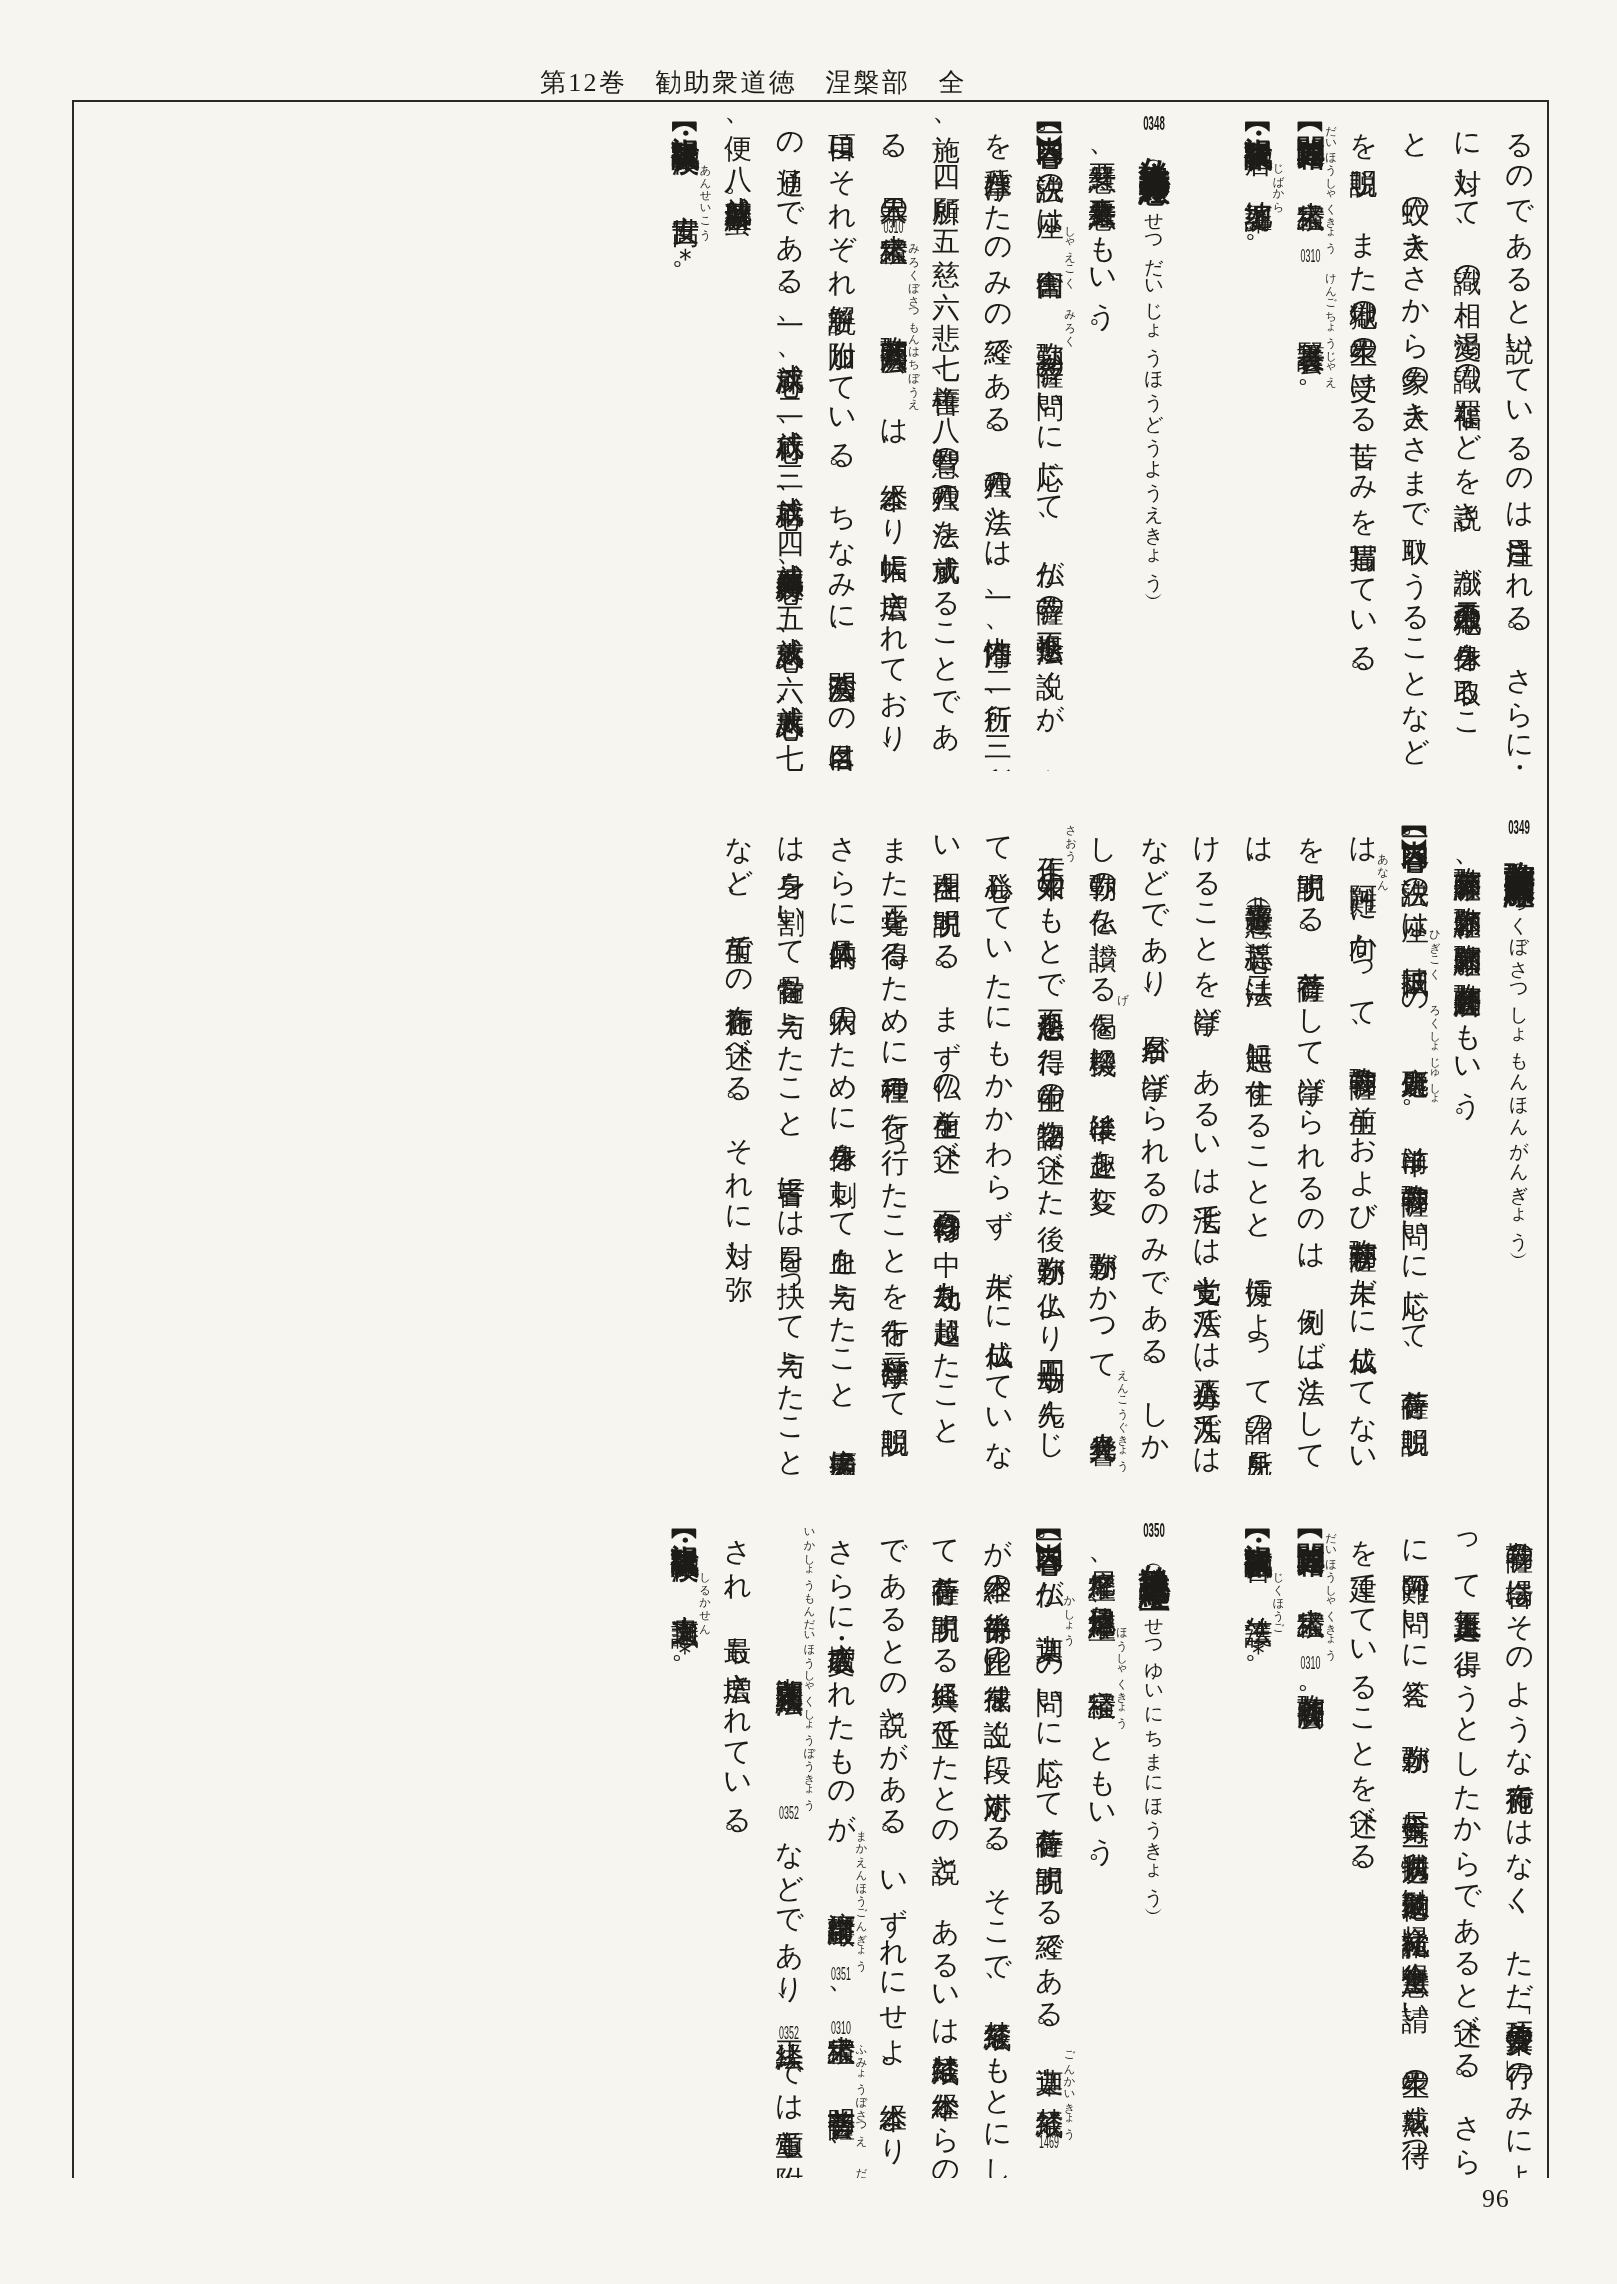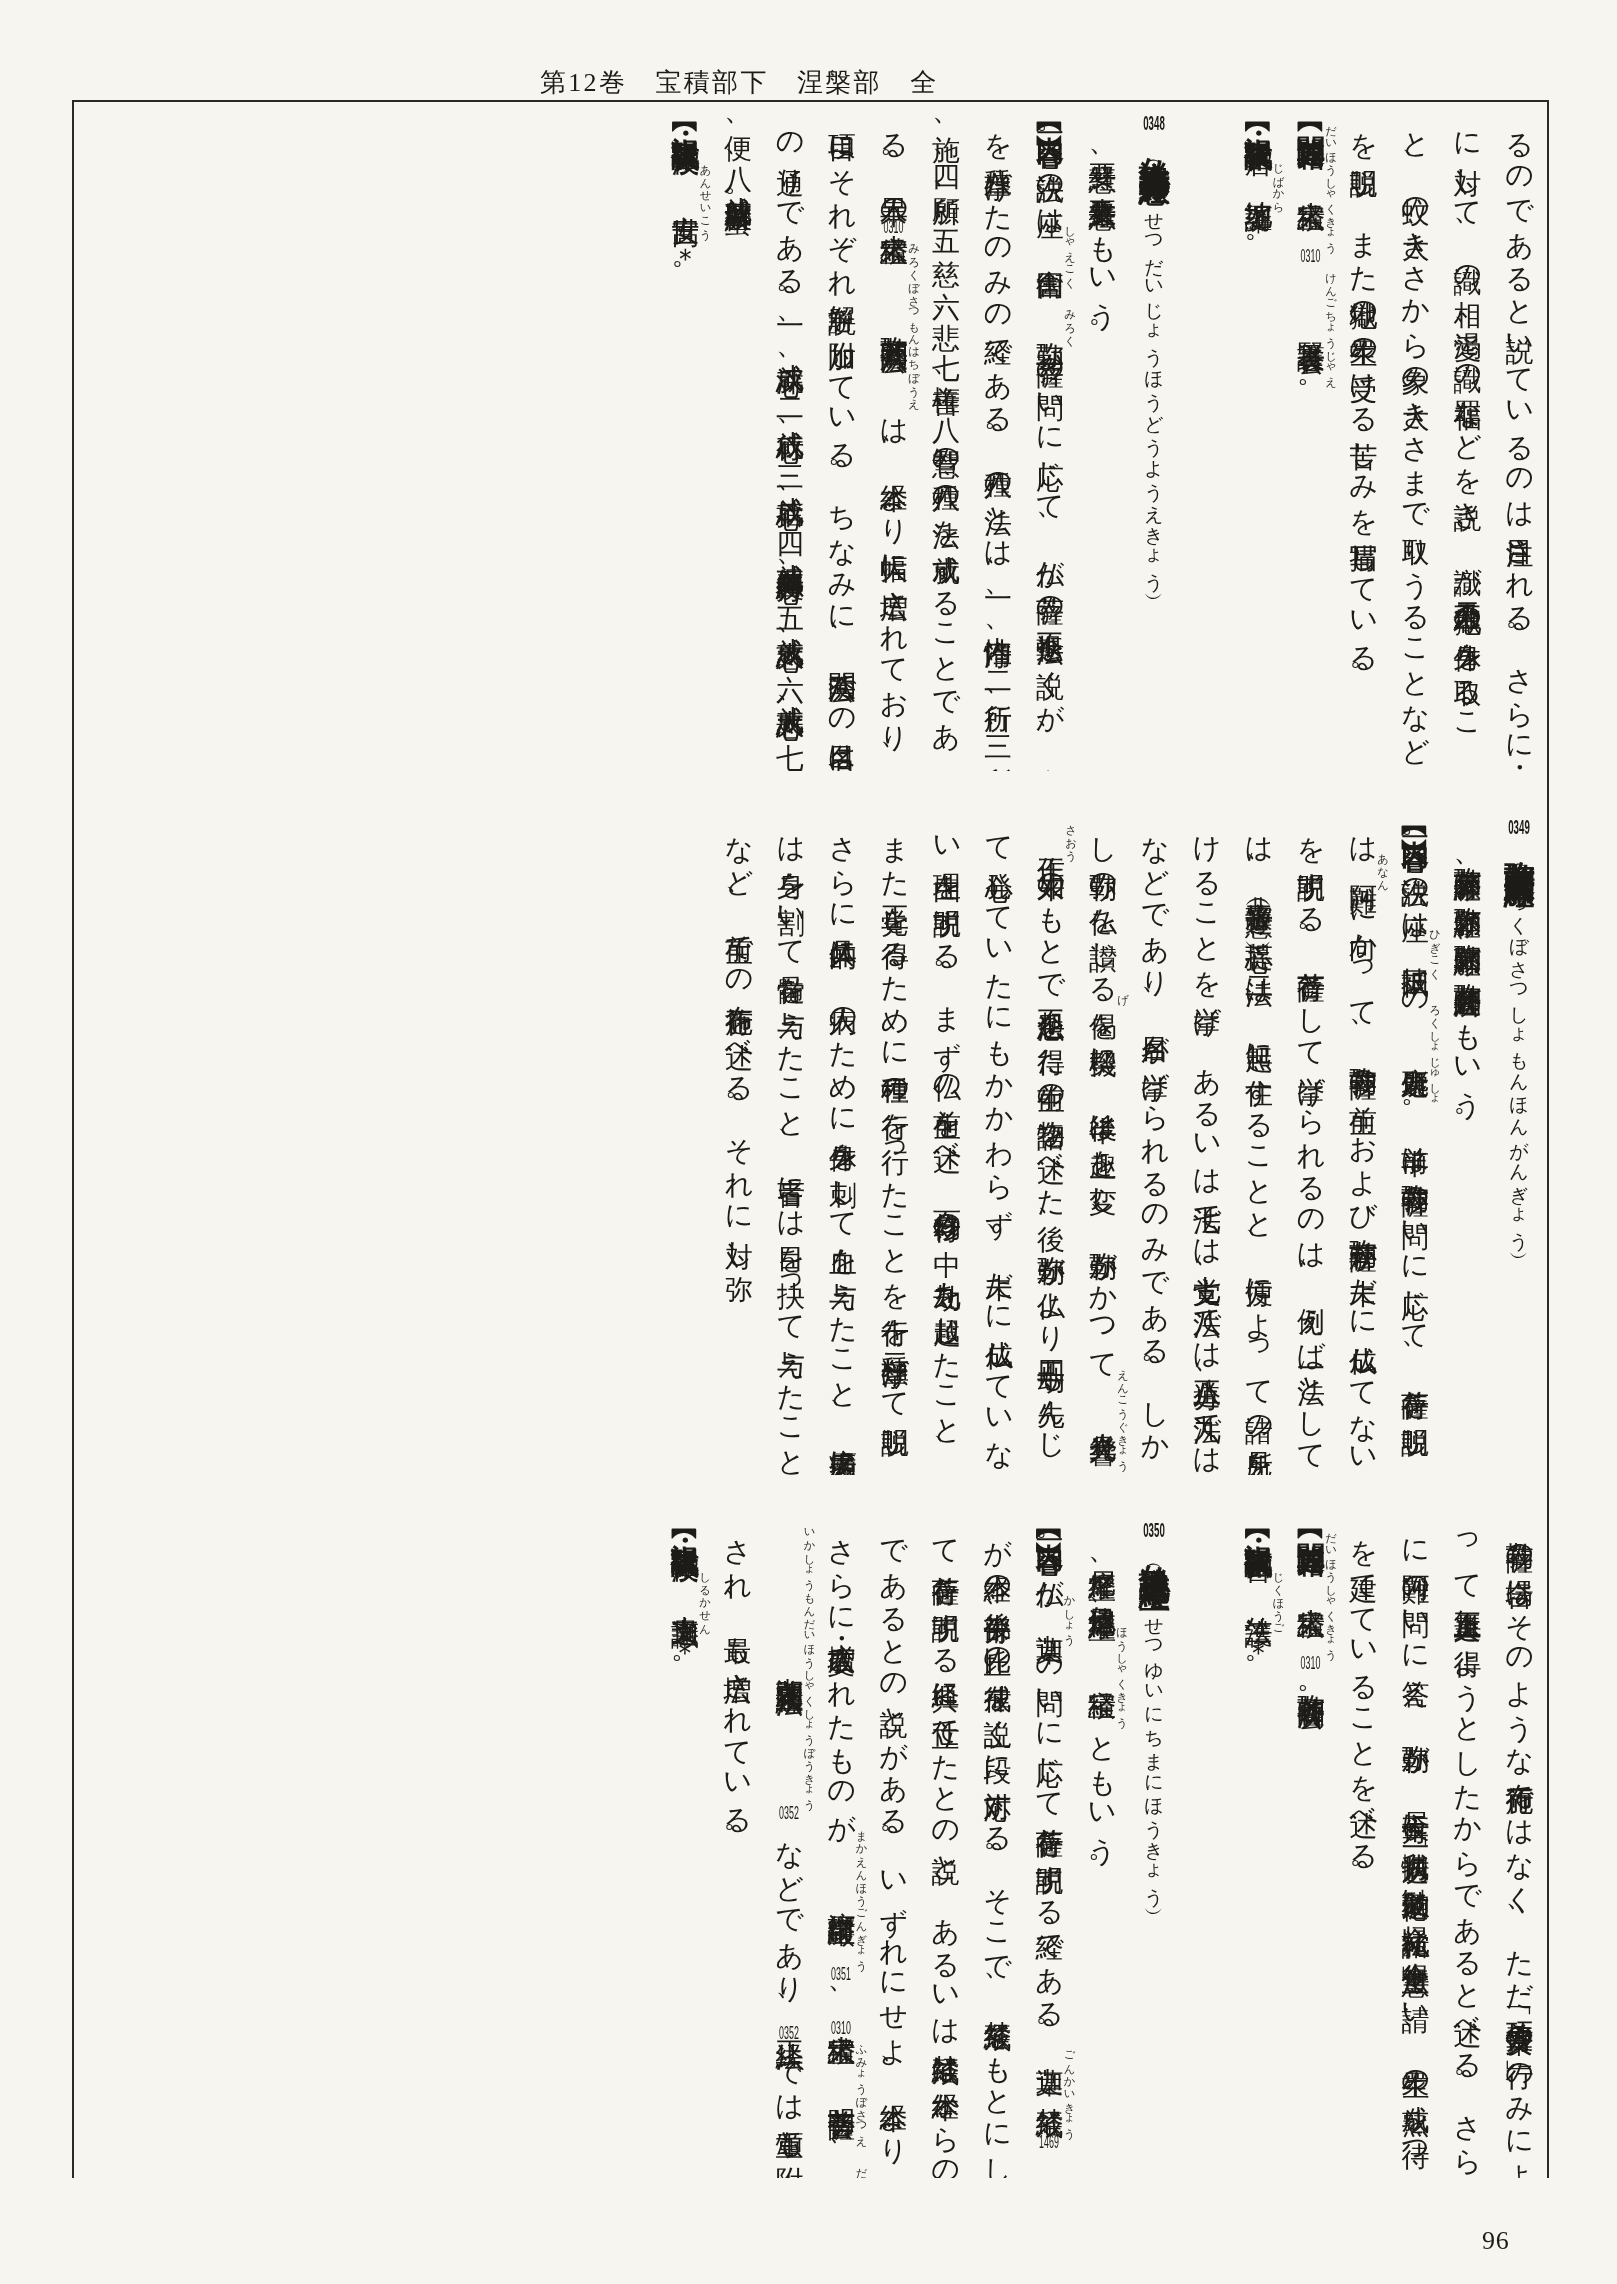--- a/index.html
+++ b/index.html
@@ -50,28 +50,28 @@
     text-combine-upright:all;
     -webkit-text-combine:horizontal;
     font-size:18px;
     font-family:"Liberation Sans","DejaVu Sans",sans-serif;
     letter-spacing:0;
   }
   ruby{ruby-align:center;}
   rt{font-size:11.3px;letter-spacing:0;opacity:.95;}
   .page-number{
     position:absolute;top:2184px;left:1482px;
-    font-size:26px;letter-spacing:0.8px;margin-top:42px;
+    font-size:26px;letter-spacing:0.8px;
   }
 </style>
 </head>
 <body>
 
 <div class="page">
-  <div class="running-head">第12巻　宝積部下　涅槃部　全</div>
+  <div class="running-head">第12巻　勧助衆道徳　涅槃部　全</div>
   <div class="head-rule"></div>
   <div class="frame-left"></div>
   <div class="frame-right"></div>
 
   <section class="band" data-band="0">
       <p class="blk body"><span>るのであると説いているのは注目される。さらに大薬・賢護に対して、識の相、渇愛、識の罪福などを説き、識が天乃至地獄の身体を取ること、蚊の大きさから象の大きさまで取りうることなどを説明し、また地獄の衆生の受ける苦しみを描写している。</span></p>
       <p class="blk body"><span class="hd">【関連典籍】</span><ruby>大宝積経<rt>だいほうしゃくきょう</rt></ruby><span class="tcy">0310</span><ruby>賢護長者会<rt>けんごちょうじゃえ</rt></ruby><span>。</span></p>
       <p class="blk body"><span class="hd">【訳者・訳年代】</span><span>唐の</span><ruby>地婆訶羅<rt>じばから</rt></ruby><span>＊。</span></p>
       <p class="blk sig"><span>（加治洋一）</span></p>
       <p class="blk heading"><span class="tcy">0348</span><span class="hd">仏説大乗方等要慧経</span><span class="sm">（ぶっせつだいじょうほうどうようえきょう）</span></p>

